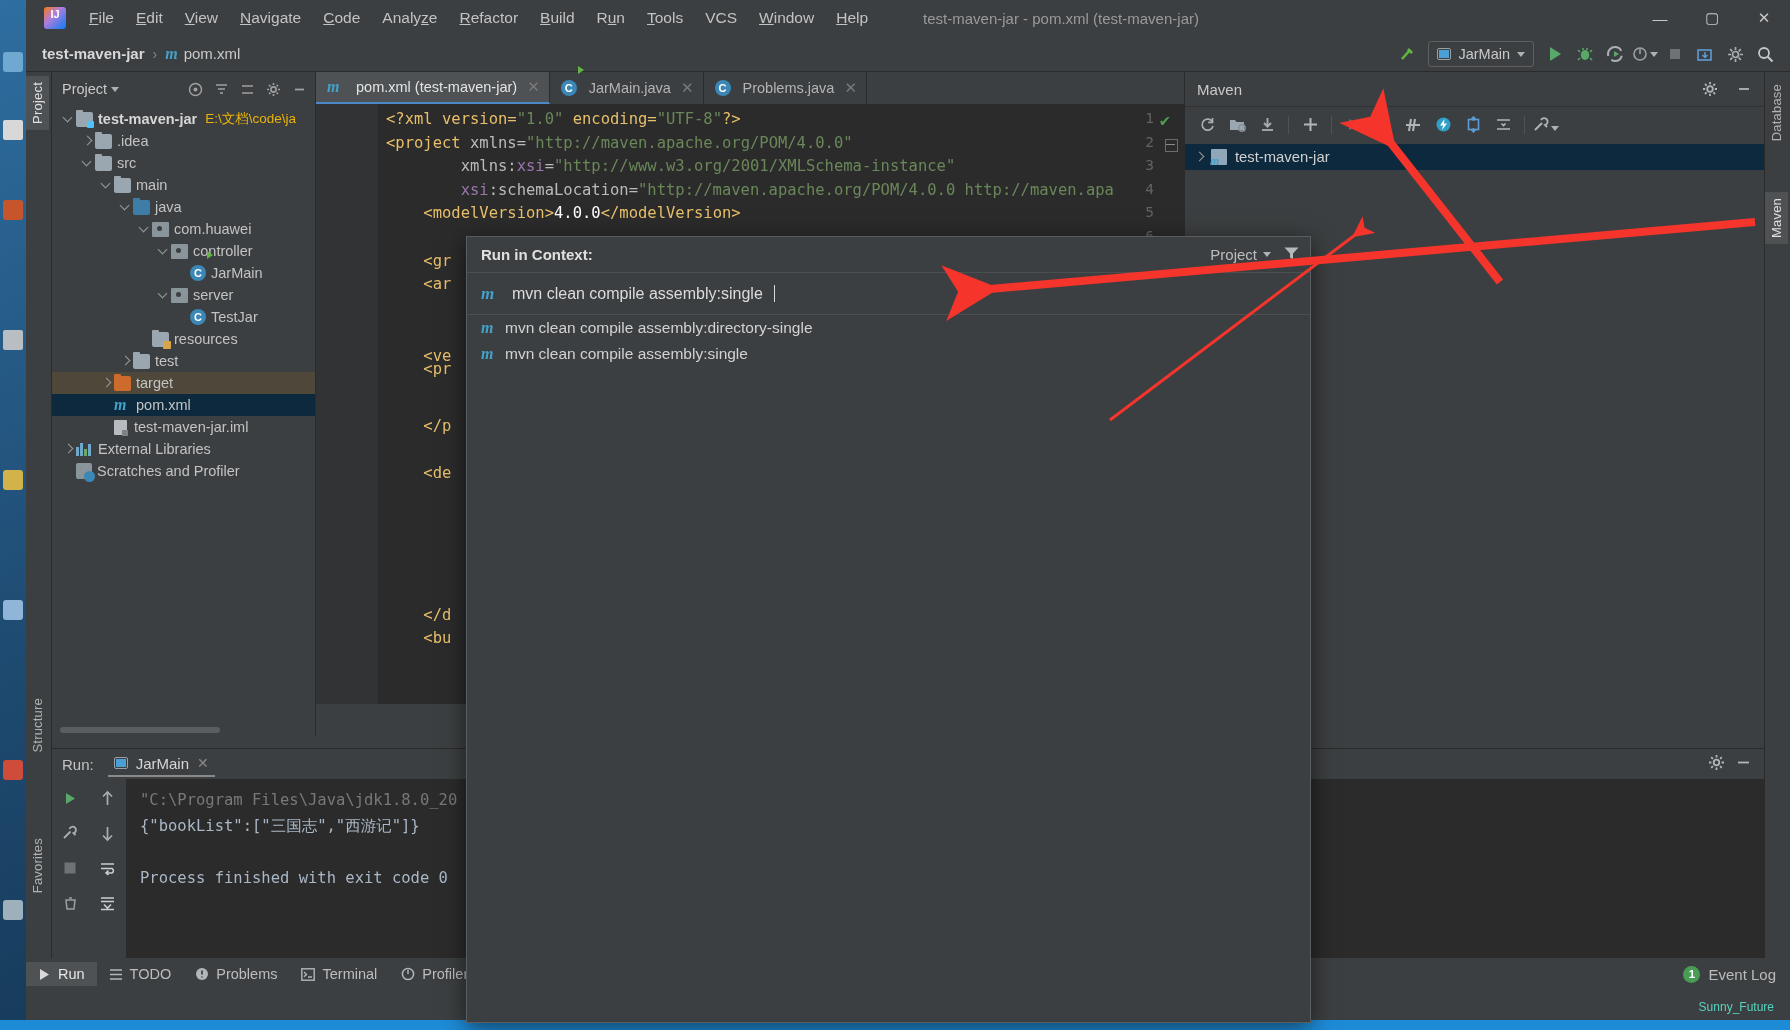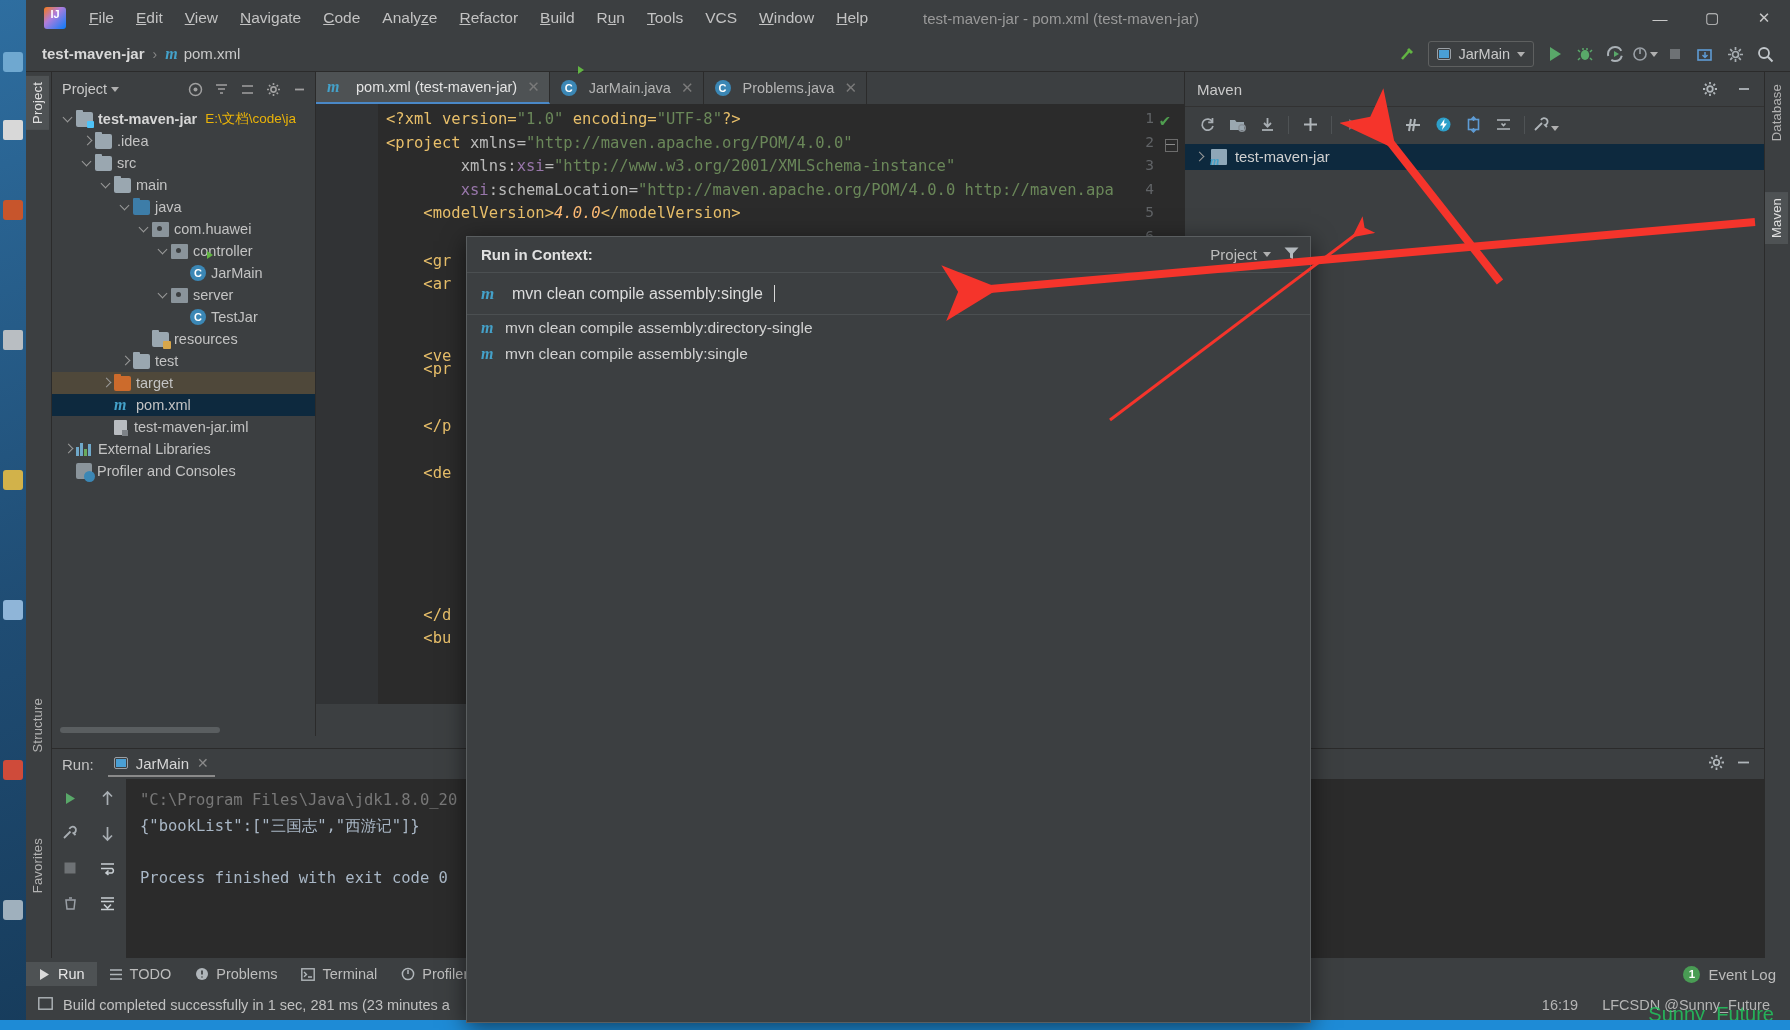--- a/index.html
+++ b/index.html
@@ -159,21 +159,21 @@
   .gutter { position: absolute; left: 0; top: 0; width: 62px; height: 600px; background: #313335; }
   .ln { position: absolute; right: 30px; color: #606366; font-size: 14.5px; text-align: right;
         width: 40px; }
   .fold { position: absolute; right: 8px; width: 11px; height: 11px; }
   .fold:before { content:""; position:absolute; left:1px; top:5px; width:9px; height:1.5px;
         background:#8a8a8a;}
   .fold.box:after { content:""; position:absolute; left:0; top:0; width:11px;height:11px;
         border:1px solid #6c6c6c;}
   .code-line { position: absolute; left: 70px; white-space: pre; }
   .k-tag { color: #e8bf6a; } .k-attr { color: #bababa; } .k-val { color: #6a8759; }
-  .k-txt { color: #fdba74; font-style: italic; } .k-ns { color: #9876aa; } .k-pi { color: #e8bf6a; }
+  .k-txt { color: #ffffff; } .k-ns { color: #9876aa; } .k-pi { color: #e8bf6a; }
   .check { position: absolute; right: 14px; top: 6px; color: #4f9e4f; font-size: 17px; }
   .breadcrumbs { height: 32px; background: #3c3f41; display: flex; align-items: center;
                  justify-content: center; font-size: 14.5px; color: #a9a9a9; }
 
   
   .maven-panel { position: absolute; left: 1184px; top: 72px; width: 580px; height: 664px;
                  background: #3c3f41; border-left: 1px solid #2b2b2b; }
   .mv-header { height: 34px; display: flex; align-items: center; padding: 0 6px 0 12px; }
   .mv-title { font-size: 15px; color: #c9c9c9; }
   .mv-head-icons { margin-left: auto; display: flex; gap: 6px; }
@@ -240,21 +240,21 @@
   .bb.active { background: #4e5254; color: #e6e6e6; }
   .bb-right { margin-left: auto; display: flex; align-items: center; gap: 8px; padding-right: 14px; }
   .badge { width: 17px; height: 17px; border-radius: 50%; background: #499c54; color: #fff;
            font-size: 11.5px; display: flex; align-items: center; justify-content: center;
            font-weight: bold; }
   .statusbar { position: absolute; left: 26px; top: 990px; width: 1764px; height: 30px;
                background: #3c3f41; display: flex; align-items: center; gap: 10px;
                padding-left: 12px; font-size: 14.5px; color: #c1c1c1; }
   .sb-right { margin-left: auto; display: flex; align-items: center; gap: 24px;
               padding-right: 20px; color: #b5b5b5; }
-  .watermark { position: absolute; right: 16px; bottom: 4px; color: #22c55e; font-size: 20px;
+  .watermark { position: absolute; right: 16px; bottom: 16px; color: #5eead4; font-size: 12px;
                opacity: .85; }
   .taskbar { position: absolute; left: 0; top: 1020px; width: 1790px; height: 10px;
              background: #1e8bd6; }
 
   .arrow-layer { position: absolute; left: 0; top: 0; width: 1790px; height: 1030px;
                  pointer-events: none; z-index: 60; }
 </style>
 </head>
 <body>
 
@@ -511,21 +511,21 @@
             <i style="height:13px"></i>
             <i style="height:7px;background:#6aab5e"></i>
             <i style="height:12px"></i>
           </span>
           <span class="tname">External Libraries</span>
         </div>
         <div class="tr">
           <span style="display:inline-block;width:10px;flex:none"></span>
           <span class="chev none"></span>
           <span class="scr"></span>
-          <span class="tname">Profiler and Consoles</span>
+          <span class="tname">Scratches and Profiler</span>
         </div>
       </div>
     <div class="pp-scroll">
         <i></i>
       </div>
   </div>
 
   <div class="editor-wrap">
     <div class="tabs" id="editor-tabs">
         <div class="tab active">
@@ -840,32 +840,20 @@
           <path d="M7 7 L7 3" stroke="#b0b6ba" stroke-width="1.5"></path>
         </svg>
       <span>Profiler</span>
     </div>
     <div class="bb-right">
       <span class="badge">1</span>
       <span>Event Log</span>
     </div>
   </div>
 
-  <div class="statusbar">
-    <span>
-      <svg width="15" height="13" viewBox="0 0 15 13">
-          <rect x="0.8" y="0.8" width="13.4" height="11.4" fill="none" stroke="#b0b6ba" stroke-width="1.4"></rect>
-        </svg>
-    </span>
-    <span>Build completed successfully in 1 sec, 281 ms (23 minutes a</span>
-    <div class="sb-right">
-      <span>16:19</span>
-      <span>LFCSDN @Sunny_Future</span>
-    </div>
-  </div>
   <div class="watermark">Sunny_Future</div>
   <div class="taskbar"></div>
 
   <svg class="arrow-layer">
     <defs>
       <marker id="ah" markerWidth="7" markerHeight="7" refX="1.2" refY="3.5" orient="auto">
         <path d="M7 0 L0 3.5 L7 7 L5.2 3.5 Z" fill="#f5342b"></path>
       </marker>
     </defs>
     <line x1="1755" y1="222" x2="990" y2="289" stroke="#f5342b" stroke-width="8" marker-end="url(#ah)"></line>

